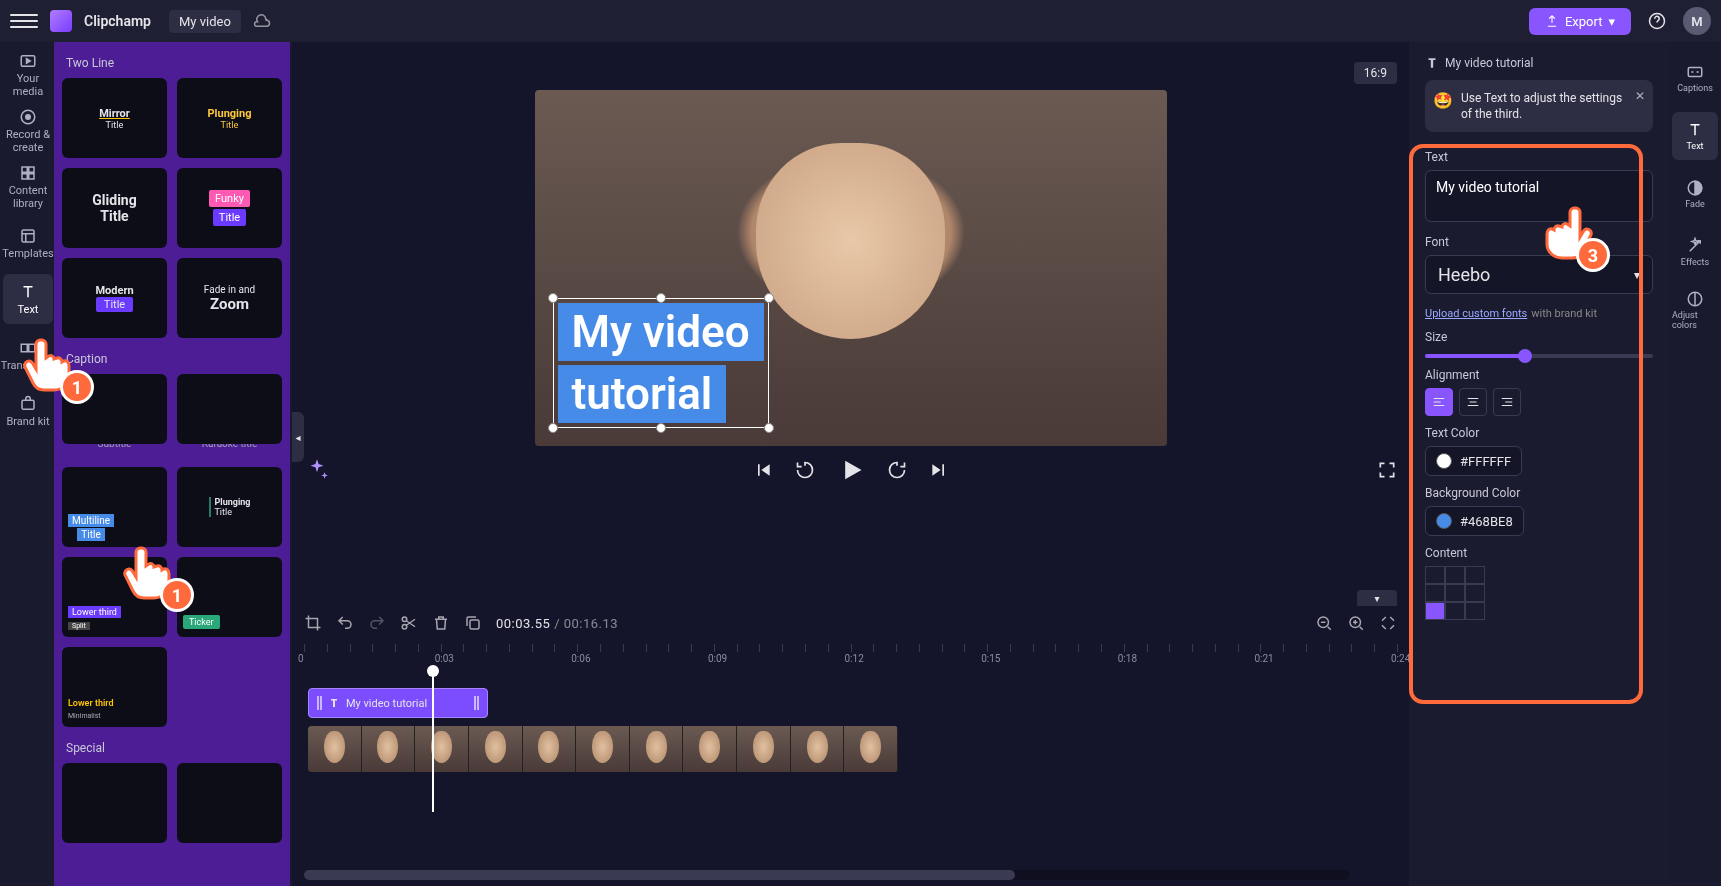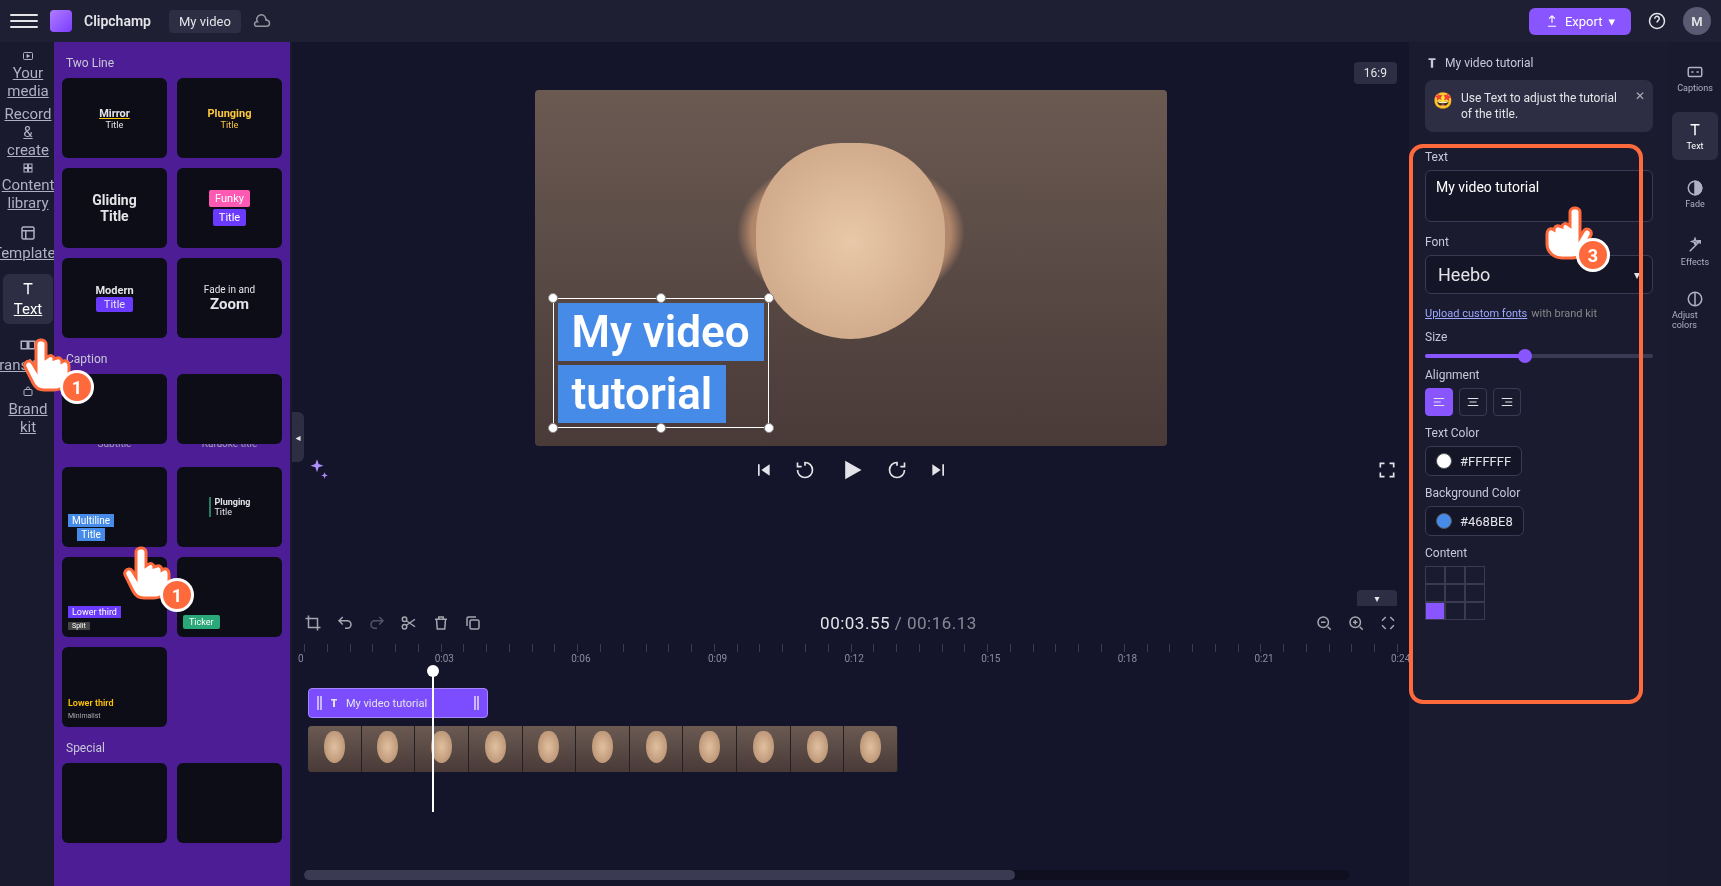--- a/index.html
+++ b/index.html
@@ -19,21 +19,21 @@
 .brand-text { font-weight: 600; font-size: 14px; }
 .proj-name { background: #2d2d44; border-radius: 4px; padding: 4px 10px; font-size: 13px; margin-left: 6px; }
 .cloud { width: 18px; height: 18px; opacity: .6; }
 .spacer { flex: 1; }
 .export-btn { background: #8855ff; color: #fff; border-radius: 6px; padding: 6px 16px; font-size: 13px; display: flex; align-items: center; gap: 6px; cursor: pointer; }
 .icon-btn-top { width: 28px; height: 28px; border-radius: 50%; display: flex; align-items: center; justify-content: center; cursor: pointer; }
 .avatar { width: 28px; height: 28px; border-radius: 50%; background: #5a5a72; display: flex; align-items: center; justify-content: center; font-size: 13px; font-weight: 600; }
 
 
 .left-rail { position: absolute; top: 42px; left: 0; bottom: 0; width: 56px; background: #1a1a2e; display: flex; flex-direction: column; align-items: center; padding-top: 8px; gap: 6px; }
-.rail-item { width: 50px; height: 50px; display: flex; flex-direction: column; align-items: center; justify-content: center; gap: 2px; border-radius: 6px; cursor: pointer; font-size: 15px; text-align: center; color: #b0b0c4; text-decoration: underline; }
+.rail-item { width: 50px; height: 50px; display: flex; flex-direction: column; align-items: center; justify-content: center; gap: 2px; border-radius: 6px; cursor: pointer; font-size: 11px; text-align: center; color: #b0b0c4; }
 .rail-item.active { background: #2d2d44; color: #fff; }
 .rail-item svg { width: 18px; height: 18px; }
 
 
 .templates-panel { position: absolute; top: 42px; left: 54px; bottom: 0; width: 236px; background: #4c1d95; padding: 10px 8px; overflow-y: auto; }
 .templates-panel::-webkit-scrollbar { width: 6px; }
 .templates-panel::-webkit-scrollbar-thumb { background: #3a3a52; border-radius: 3px; }
 .section-label { font-size: 12px; color: #c8c8d8; margin: 4px 4px 8px; }
 .template-grid { display: grid; grid-template-columns: 1fr 1fr; gap: 10px; margin-bottom: 14px; }
 .template-card { background: #0d0d18; border-radius: 6px; height: 80px; display: flex; flex-direction: column; align-items: center; justify-content: center; cursor: pointer; position: relative; font-size: 11px; text-align: center; padding: 4px; }
@@ -56,21 +56,21 @@
 .controls-row .ai-btn { position: absolute; left: 12px; width: 26px; height: 26px; cursor: pointer; color: #b090ff; }
 .controls-row .fs-btn { position: absolute; right: 12px; cursor: pointer; }
 .ctrl-icon { width: 20px; height: 20px; cursor: pointer; }
 .play-btn { width: 28px; height: 28px; cursor: pointer; }
 
 
 .timeline { position: absolute; left: 0; right: 0; bottom: 0; height: 300px; padding-top: 4px; }
 .fold { width: 40px; height: 16px; background: #2d2d44; border-radius: 4px 4px 0 0; margin-left: auto; margin-right: 12px; display:flex;align-items:center;justify-content:center; cursor:pointer; }
 .toolbar-row { height: 34px; display: flex; align-items: center; padding: 0 12px; gap: 14px; }
 .tool-icon { width: 18px; height: 18px; opacity: .7; cursor: pointer; }
-.toolbar-row .timecode { flex: 1; text-align: center; font-feature-settings: "tnum"; font-size: 17px; letter-spacing: .5px; }
+.toolbar-row .timecode { flex: 1; font-feature-settings: "tnum"; font-size: 13px; letter-spacing: .5px; }
 .toolbar-row .timecode .dur { opacity: .55; }
 .ruler { height: 22px; position: relative; margin: 4px 12px 0; font-size: 10px; color: #8a8aa4; }
 .ruler .tick { position: absolute; top: 0; width: 1px; height: 8px; background: #3a3a52; }
 .ruler .tick.big::after { content: attr(data-lbl); position: absolute; top: 9px; left: -6px; white-space: nowrap; }
 .playhead { position: absolute; top: 0; bottom: 0; width: 2px; background: #fff; z-index: 20; }
 .playhead::before { content: ""; position: absolute; top: -7px; left: -5px; width: 12px; height: 12px; border-radius: 50%; background: #fff; }
 .tracks { position: relative; margin: 6px 12px 0; height: 140px; }
 .clip-text { position: absolute; top: 16px; height: 30px; background: #7b4dff; border-radius: 4px; display: flex; align-items: center; gap: 6px; padding: 0 8px; font-size: 11px; cursor: pointer; border:1px solid #a585ff; }
 .clip-text .grip { width: 5px; height: 14px; border-left: 2px solid rgba(255,255,255,.6); border-right: 2px solid rgba(255,255,255,.6); }
 .clip-video { position: absolute; top: 54px; height: 46px; background: #333; border-radius: 4px; display: flex; overflow: hidden; cursor: pointer; }
@@ -441,21 +441,21 @@
 
 <div class="props">
   <div class="crumb">
     <svg width="14" height="14" viewBox="0 0 24 24" fill="currentColor">
         <path d="M6 4h12v3h-4v13h-4V7H6z"></path>
       </svg>
     <span>My video tutorial</span>
   </div>
   <div class="tipbox">
     <span class="emoji">🤩</span>
-    <span>Use Text to adjust the tutorial of the title.</span>
+    <span>Use Text to adjust the settings of the third.</span>
     <span class="close">✕</span>
   </div>
 
   <label>Text</label>
   <textarea id="text-input" style="">My video tutorial</textarea>
 
   <label>Font</label>
   <div class="font-select">
     <span>Heebo</span>
     <span style="font-size:12px">▾</span>

